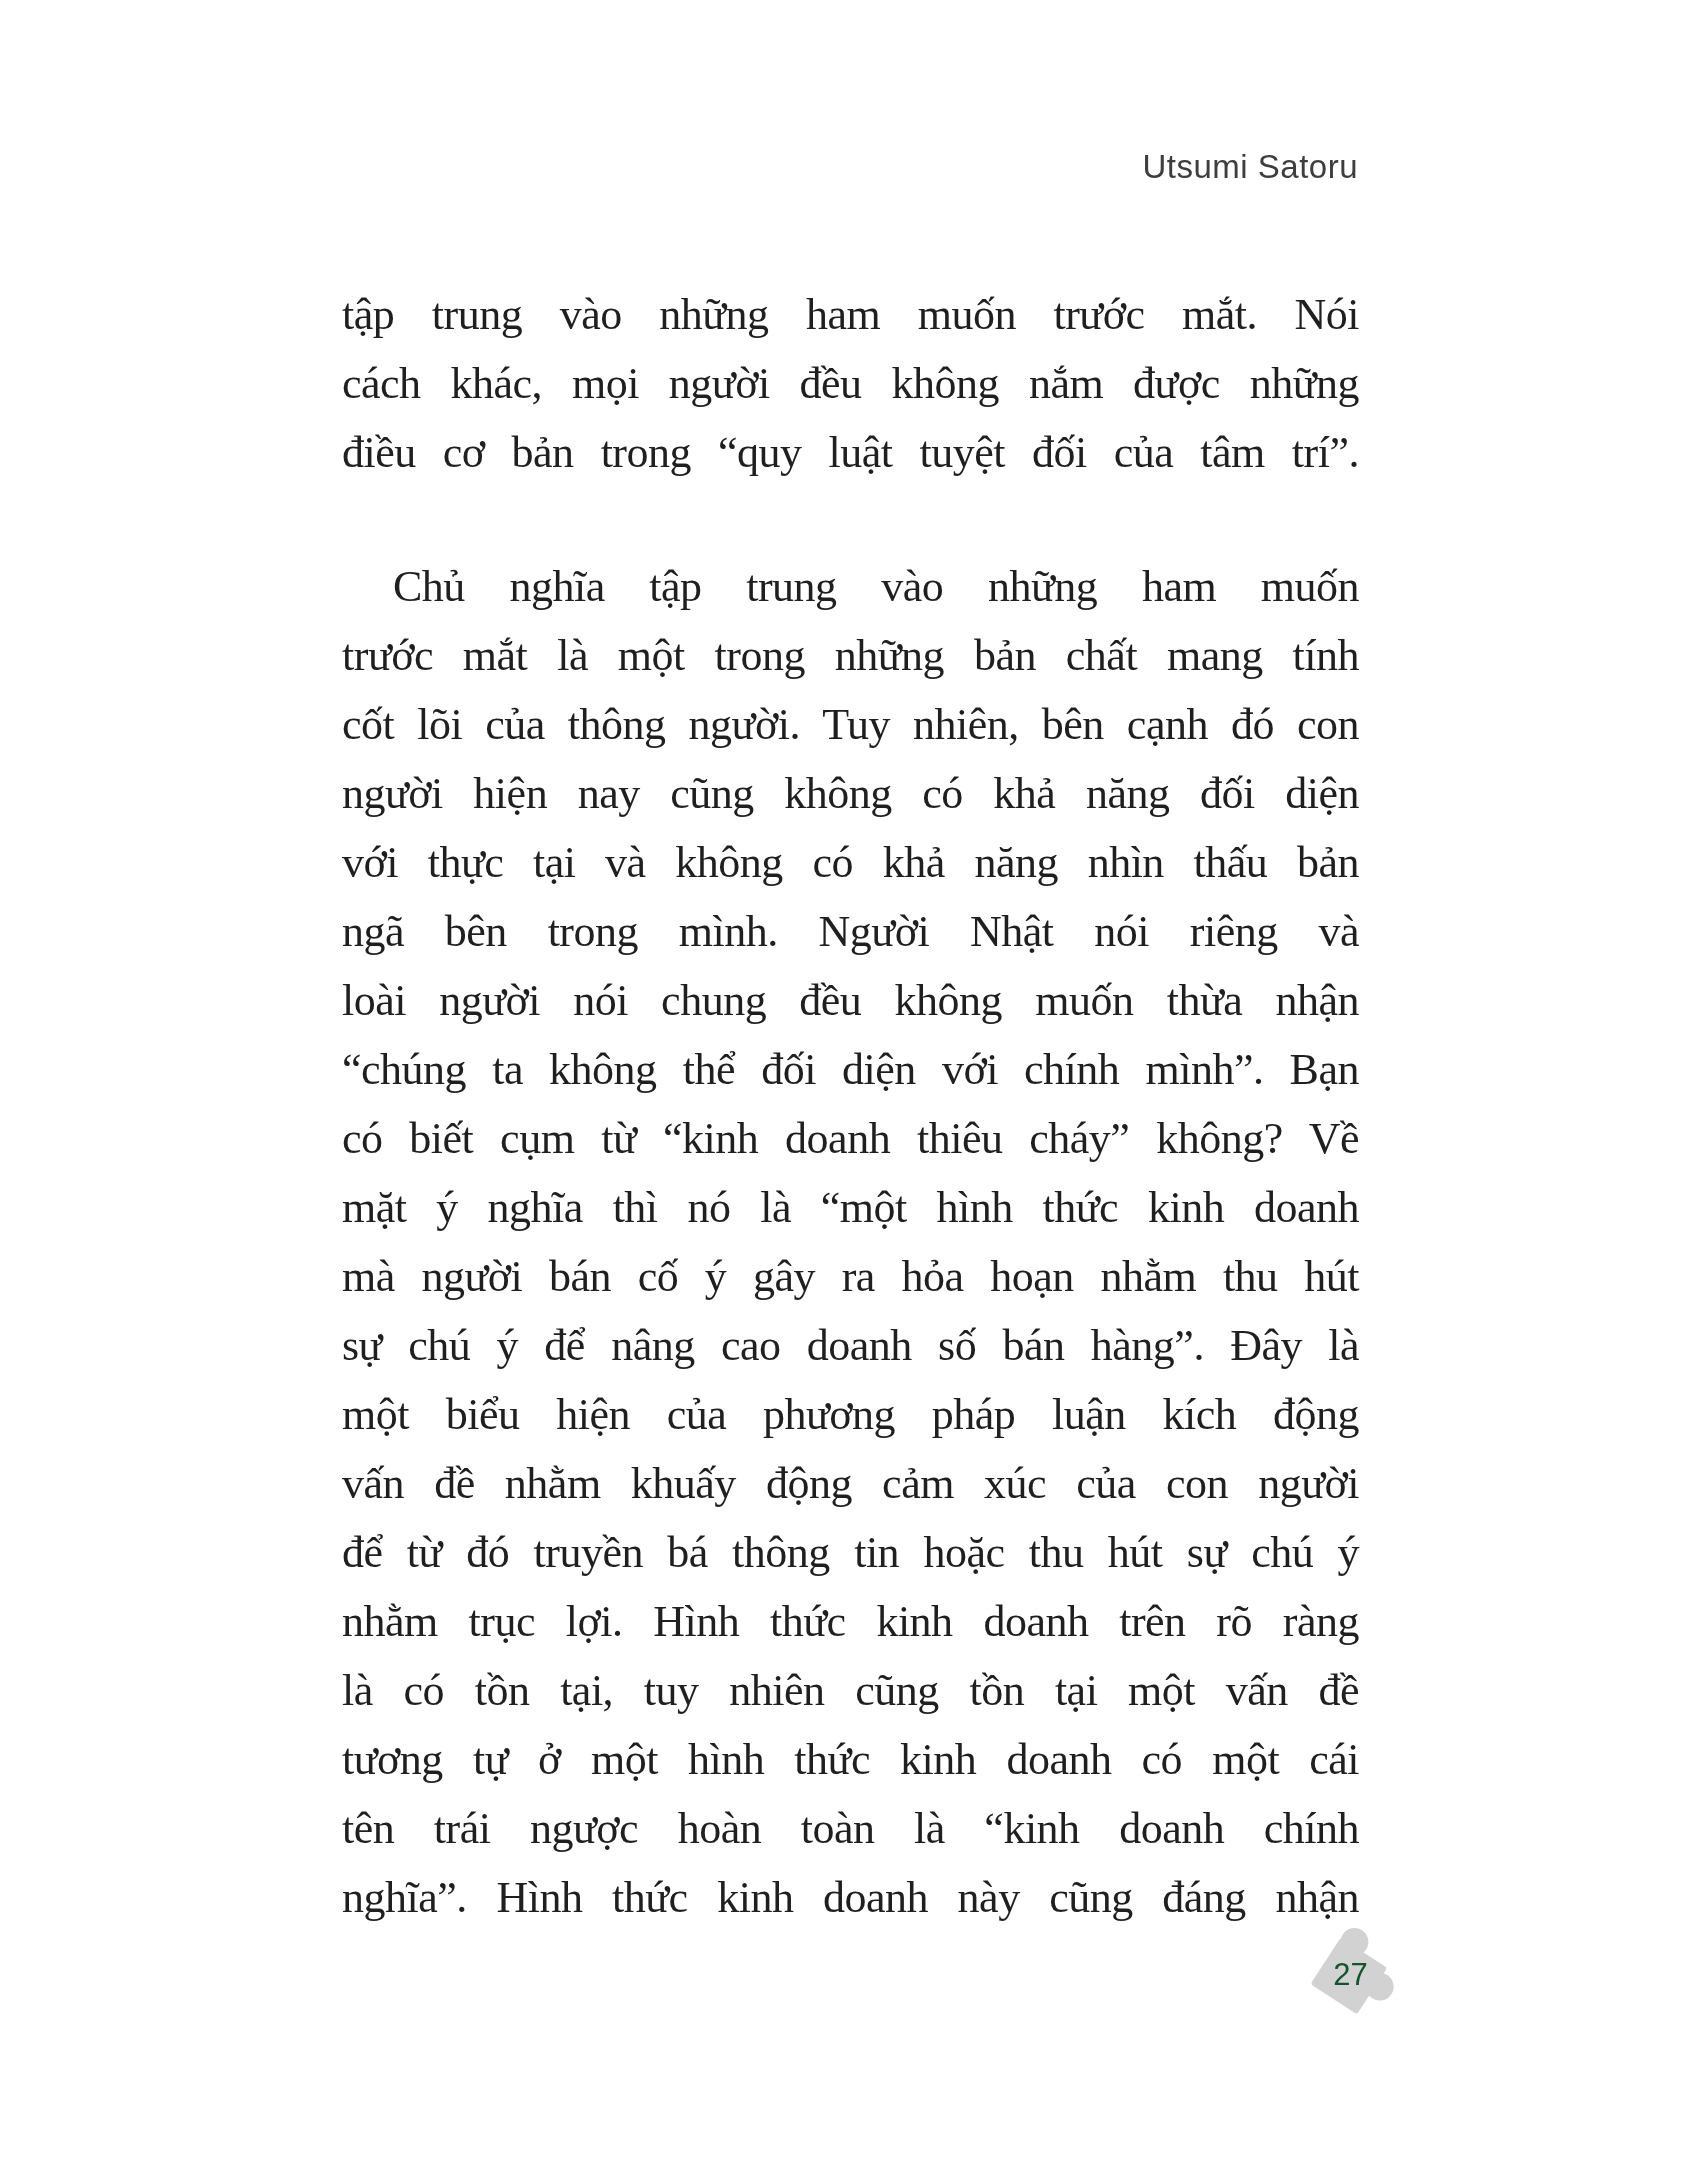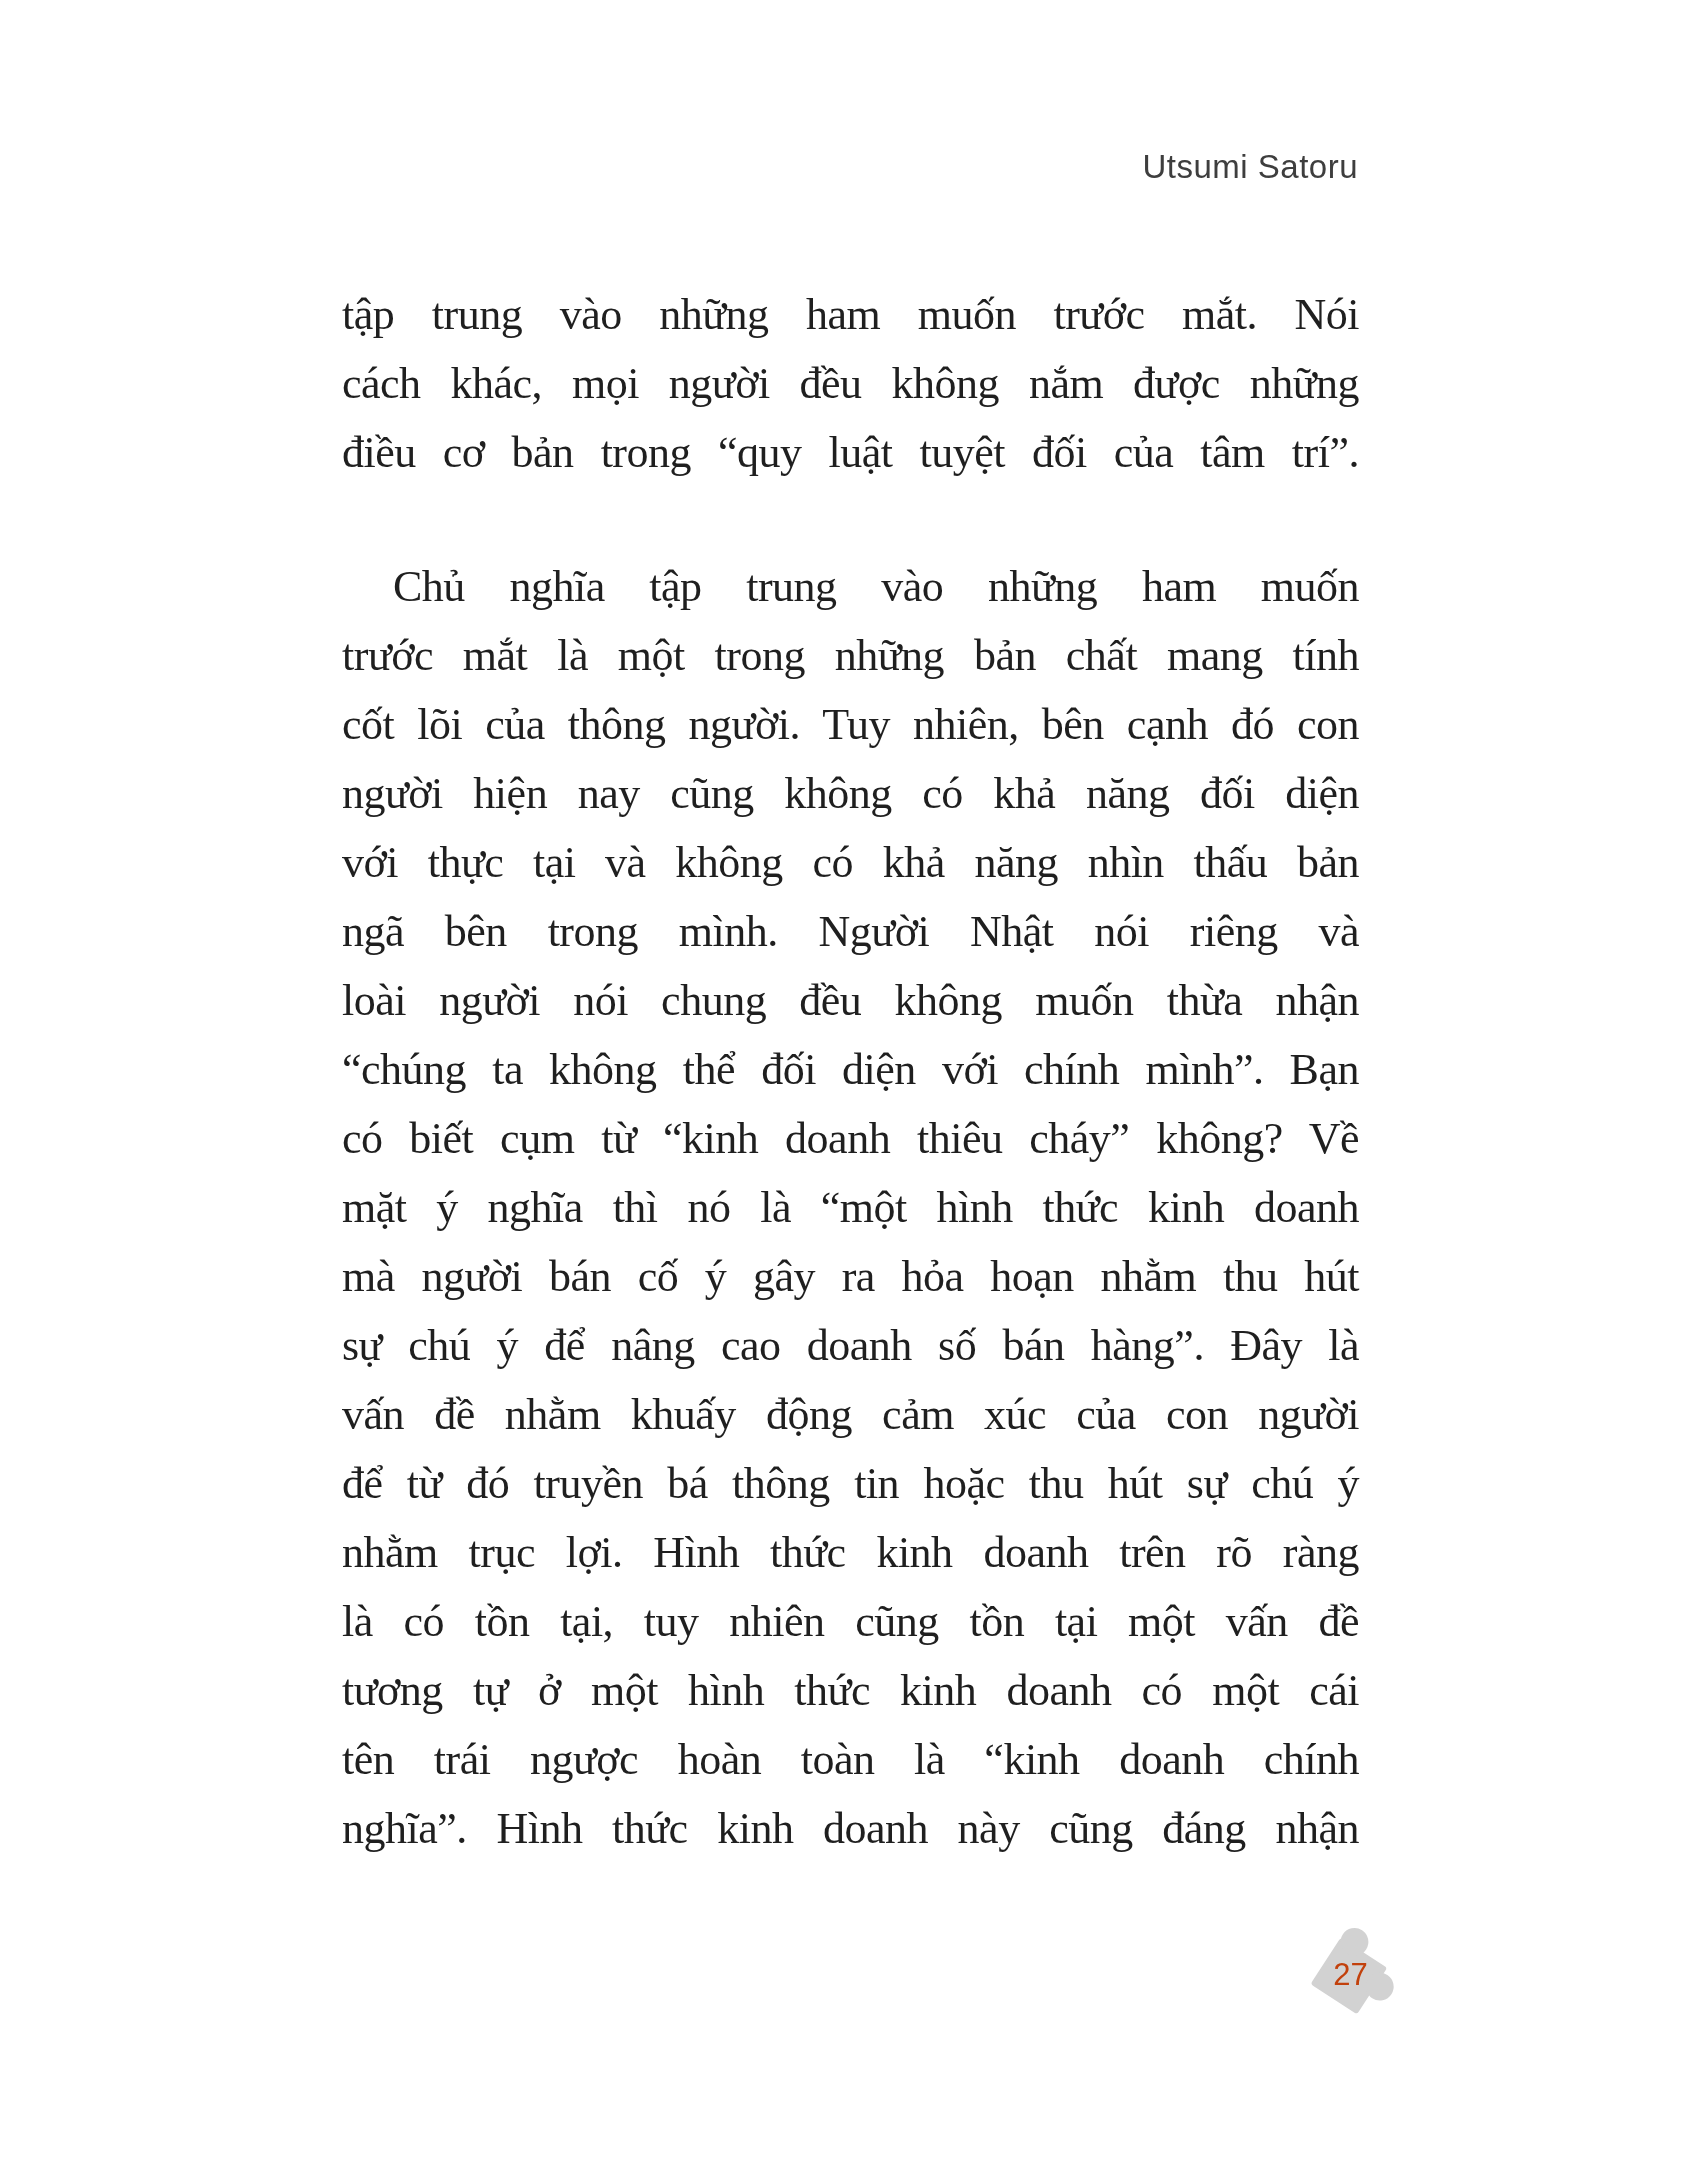--- a/index.html
+++ b/index.html
@@ -60,21 +60,21 @@
     width: 103px; height: 103px;
   }
   .page-number {
     position: absolute;
     left: 50%;
     top: 54%;
     transform: translate(-50%, -50%);
     font-family: "Liberation Sans", "DejaVu Sans", sans-serif;
     font-size: 31px;
     font-weight: 400;
-    color: #c2410c;
+    color: #14532d;
   }
 </style>
 </head>
 <body>
 
 <div class="page">
 
   <div class="running-header">Utsumi Satoru</div>
 
   <div class="body-text">
@@ -89,20 +89,21 @@
         <div class="line">cốt lõi của thông người. Tuy nhiên, bên cạnh đó con</div>
         <div class="line">người hiện nay cũng không có khả năng đối diện</div>
         <div class="line">với thực tại và không có khả năng nhìn thấu bản</div>
         <div class="line">ngã bên trong mình. Người Nhật nói riêng và</div>
         <div class="line">loài người nói chung đều không muốn thừa nhận</div>
         <div class="line">“chúng ta không thể đối diện với chính mình”. Bạn</div>
         <div class="line">có biết cụm từ “kinh doanh thiêu cháy” không? Về</div>
         <div class="line">mặt ý nghĩa thì nó là “một hình thức kinh doanh</div>
         <div class="line">mà người bán cố ý gây ra hỏa hoạn nhằm thu hút</div>
         <div class="line">sự chú ý để nâng cao doanh số bán hàng”. Đây là</div>
+        <div class="line">một biểu hiện của phương pháp luận kích động</div>
         <div class="line">vấn đề nhằm khuấy động cảm xúc của con người</div>
         <div class="line">để từ đó truyền bá thông tin hoặc thu hút sự chú ý</div>
         <div class="line">nhằm trục lợi. Hình thức kinh doanh trên rõ ràng</div>
         <div class="line">là có tồn tại, tuy nhiên cũng tồn tại một vấn đề</div>
         <div class="line">tương tự ở một hình thức kinh doanh có một cái</div>
         <div class="line">tên trái ngược hoàn toàn là “kinh doanh chính</div>
         <div class="line">nghĩa”. Hình thức kinh doanh này cũng đáng nhận</div>
       </div>
     </div>
 

